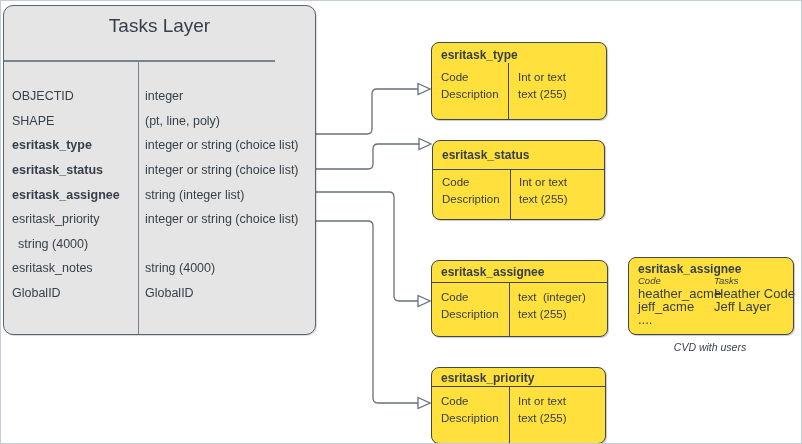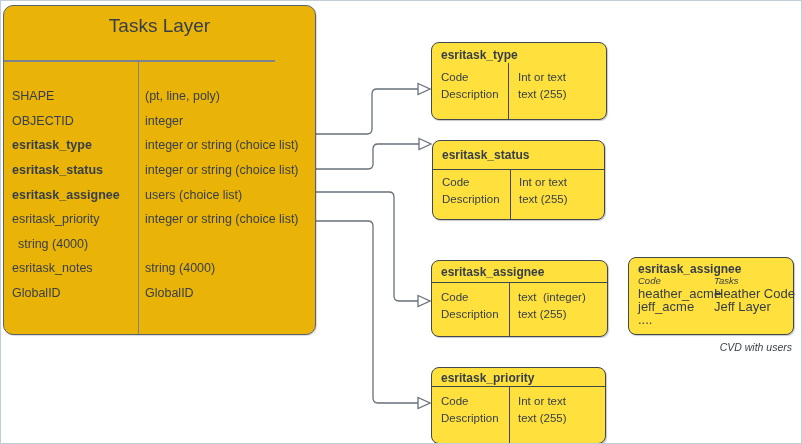--- a/index.html
+++ b/index.html
@@ -5,21 +5,21 @@
   html, body { margin:0; padding:0; background:#ffffff; }
   .canvas {
     position:relative; width:802px; height:444px; box-sizing:border-box;
     border:1px solid #c2cdd8; background:#ffffff; overflow:hidden;
     font-family:"Liberation Sans", sans-serif; color:#363f49;
   }
 
   
   .main {
     position:absolute; left:2px; top:4px; width:311px; height:328px;
-    background:#eab308; border:1.5px solid #5a646e; border-radius:10px;
+    background:#e5e5e5; border:1.5px solid #5a646e; border-radius:10px;
     box-shadow:1px 1px 1px rgba(0,0,0,0.15);
   }
   .main-title { position:absolute; top:9px; left:0; right:0; text-align:center; font-size:19px; }
   .main-rule  { position:absolute; top:54px; left:0; width:271px; height:0; border-top:2px solid #7b848e; }
   .main-vline { position:absolute; left:134px; top:54px; bottom:0; width:0; border-left:1.5px solid #7b848e; }
   .fields { position:absolute; top:78px; left:0; right:2px; }
   .frow { height:24.6px; display:grid; grid-template-columns:127px 1fr; align-items:center; padding-left:8px; font-size:12.5px; }
   .frow .ftype { padding-left:6px; white-space:nowrap; }
   .frow.bold .fname { font-weight:bold; }
 
@@ -42,21 +42,21 @@
   .d3 .d-title { top:4px; }  .d3 .d-rule { top:21px; } .d3 .d-vline { left:77px; top:21px; } .d3 .d-cols { top:28px; }
   .d4 { left:430px; top:366px; width:173px; height:75px; }
   .d4 .d-title { top:3px; }  .d4 .d-rule { top:18px; } .d4 .d-vline { left:77px; top:18px; } .d4 .d-cols { top:25px; }
 
   
   .cvd { left:627px; top:256px; width:164px; height:76px; }
   .cvd-title { position:absolute; left:9px; top:4px; font-size:12px; font-weight:bold; white-space:nowrap; }
   .cvd-grid { position:absolute; left:9px; top:17px; right:3px; display:grid; grid-template-columns:76px 1fr; }
   .cvd-colhead { font-style:italic; font-size:9.5px; line-height:12px; }
   .cvd-cell { font-size:13px; line-height:13px; white-space:nowrap; }
-  .cvd-caption { position:absolute; left:627px; top:340px; width:164px; text-align:right; font-style:italic; font-size:10.5px; }
+  .cvd-caption { position:absolute; left:627px; top:340px; width:164px; text-align:center; font-style:italic; font-size:10.5px; }
 
   
   .wires { position:absolute; left:0; top:0; pointer-events:none; }
   .wire { fill:none; stroke:#68707a; stroke-width:1.3px; }
   .head { fill:#ffffff; stroke:#68707a; stroke-width:1.3px; }
 </style>
 </head>
 <body>
 
 <div class="canvas">
@@ -74,38 +74,38 @@
     <path class="wire" d="M 315 220 L 367 220 Q 372 220 372 225 L 372 397 Q 372 402 377 402 L 417 402"></path>
     <polygon class="head" points="417,396.5 429,402 417,407.5"></polygon>
   </svg>
 
   <div class="main">
     <div class="main-title">Tasks Layer</div>
     <div class="main-rule"></div>
     <div class="main-vline"></div>
     <div class="fields">
       <div class="frow">
+        <span class="fname">OBJECTID</span>
+        <span class="ftype">integer</span>
+      </div>
+      <div class="frow">
         <span class="fname">SHAPE</span>
         <span class="ftype">(pt, line, poly)</span>
-      </div>
-      <div class="frow">
-        <span class="fname">OBJECTID</span>
-        <span class="ftype">integer</span>
       </div>
       <div class="frow bold">
         <span class="fname">esritask_type</span>
         <span class="ftype">integer or string (choice list)</span>
       </div>
       <div class="frow bold">
         <span class="fname">esritask_status</span>
         <span class="ftype">integer or string (choice list)</span>
       </div>
       <div class="frow bold">
         <span class="fname">esritask_assignee</span>
-        <span class="ftype">users (choice list)</span>
+        <span class="ftype">string (integer list)</span>
       </div>
       <div class="frow">
         <span class="fname">esritask_priority</span>
         <span class="ftype">integer or string (choice list)</span>
       </div>
       <div class="frow">
         <span class="ftype">string (4000)</span>
       </div>
       <div class="frow">
         <span class="fname">esritask_notes</span>

